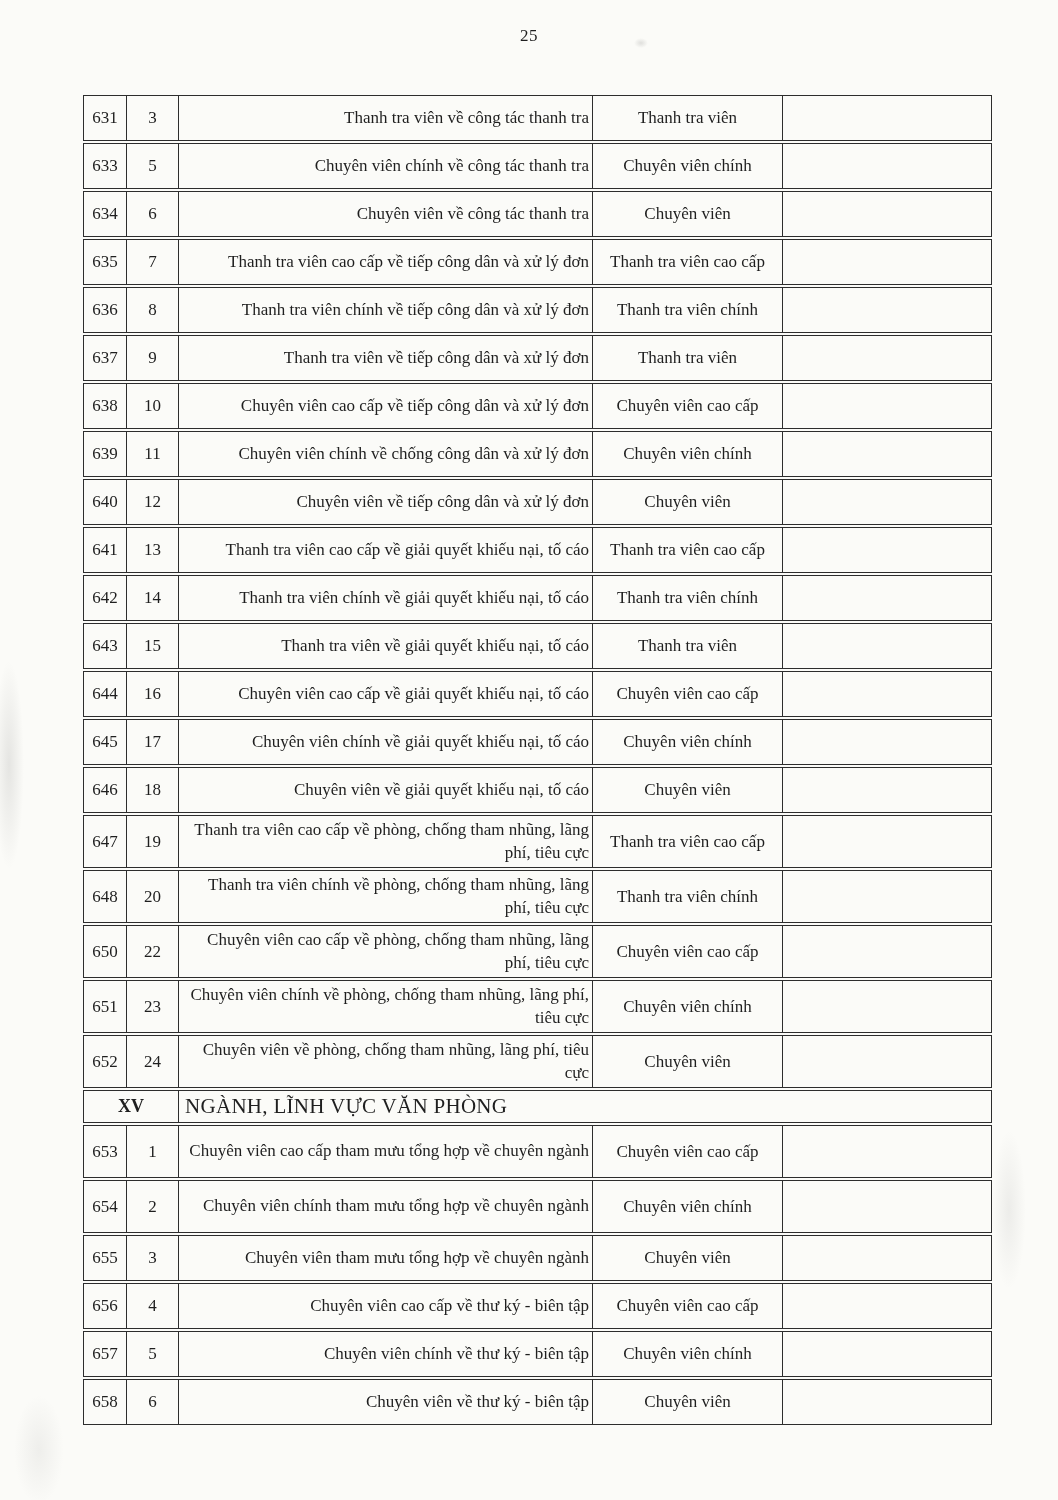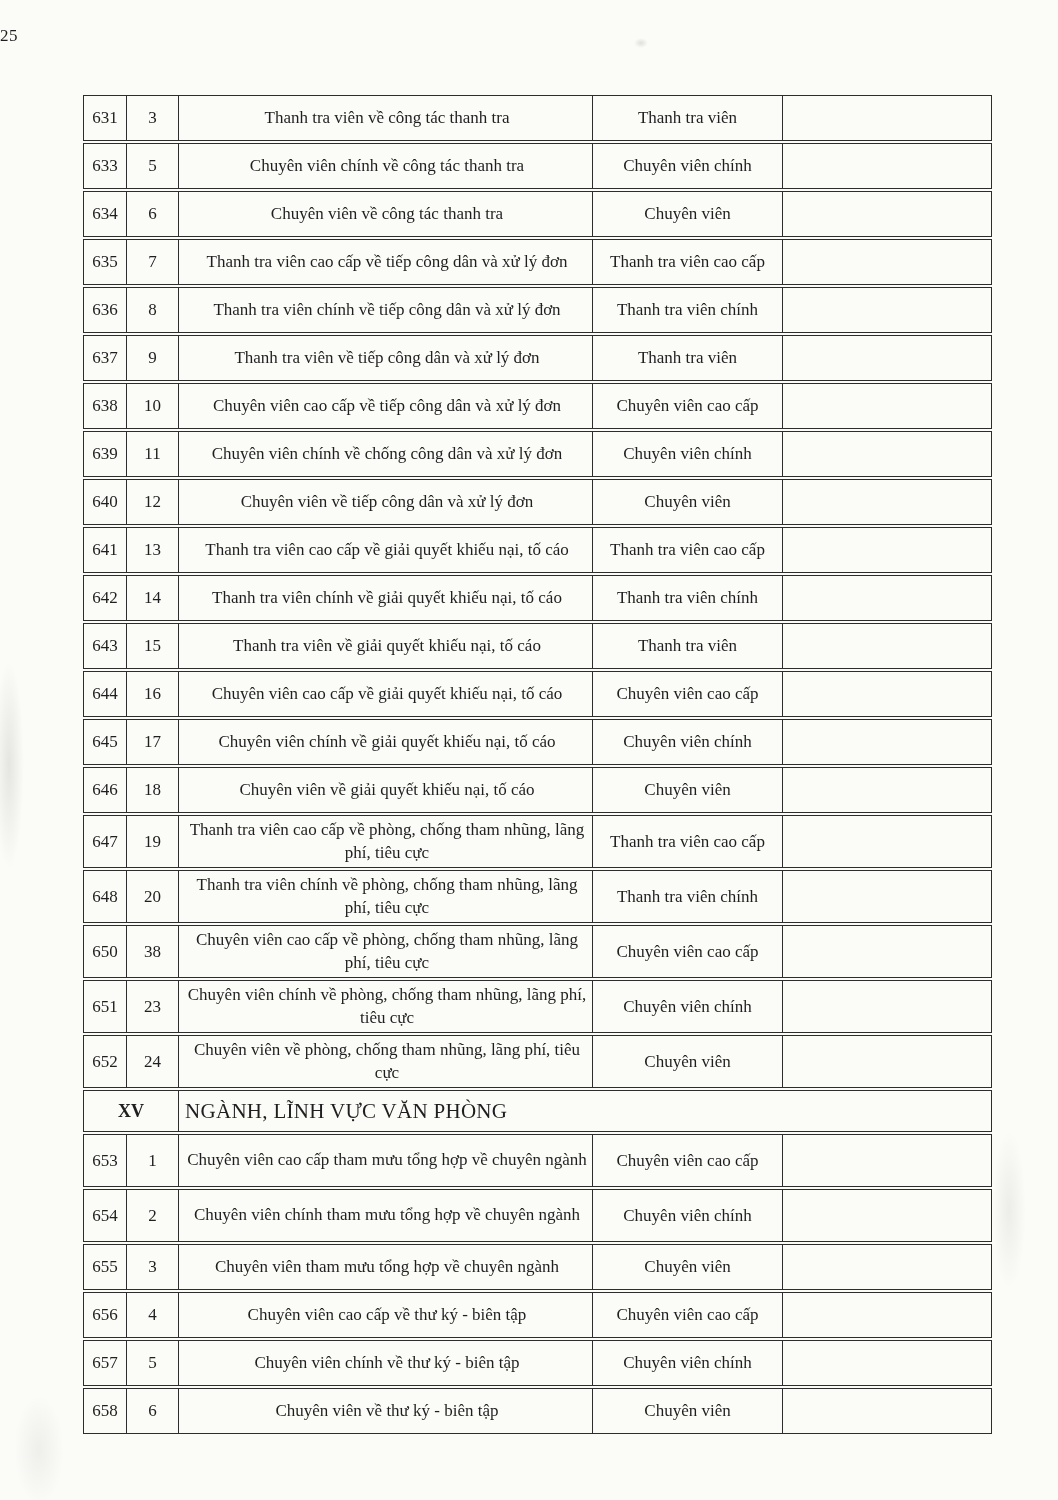--- a/index.html
+++ b/index.html
@@ -16,21 +16,21 @@
     overflow: hidden;
     background: var(--paper);
     color: var(--ink);
     font-family: "Liberation Serif", "DejaVu Serif", serif;
   }
   .page-number {
     position: absolute;
     top: 26px;
     left: 0;
     width: 100%;
-    text-align: left;
+    text-align: center;
     font-size: 17px;
     letter-spacing: 0.5px;
   }
   table.positions {
     position: absolute;
     left: 83px;
     top: 93px;
     width: 909px;
     border-collapse: separate;
     border-spacing: 0 2px;
@@ -40,24 +40,24 @@
     border-top: 1px solid var(--border);
     border-bottom: 1px solid var(--border);
     border-right: 1px solid var(--border);
     font-size: 17px;
     vertical-align: middle;
     overflow: hidden;
   }
   td:first-child { border-left: 1px solid var(--border); }
   tr.single td { height: 36px; }
   tr.double td { height: 53px; }
-  tr.section td { height: 42px; }
+  tr.section td { height: 33px; }
   .c-no, .c-sub { text-align: center; padding: 12px 2px; }
   .c-title {
-    text-align: center;
+    text-align: right;
     padding: 2px 3px 2px 6px;
     line-height: 1.3;
   }
   .c-rank { text-align: center; padding: 12px 6px; }
   .c-notes { padding: 0; }
   .section-no {
     font-weight: bold;
     font-size: 18px;
     text-align: center;
   }
@@ -217,21 +217,21 @@
       </tr>
       <tr class="double">
         <td class="c-no">648</td>
         <td class="c-sub">20</td>
         <td class="c-title">Thanh tra viên chính về phòng, chống tham nhũng, lãng phí, tiêu cực</td>
         <td class="c-rank">Thanh tra viên chính</td>
         <td class="c-notes"></td>
       </tr>
       <tr class="double">
         <td class="c-no">650</td>
-        <td class="c-sub">38</td>
+        <td class="c-sub">22</td>
         <td class="c-title">Chuyên viên cao cấp về phòng, chống tham nhũng, lãng phí, tiêu cực</td>
         <td class="c-rank">Chuyên viên cao cấp</td>
         <td class="c-notes"></td>
       </tr>
       <tr class="double">
         <td class="c-no">651</td>
         <td class="c-sub">23</td>
         <td class="c-title">Chuyên viên chính về phòng, chống tham nhũng, lãng phí, tiêu cực</td>
         <td class="c-rank">Chuyên viên chính</td>
         <td class="c-notes"></td>

